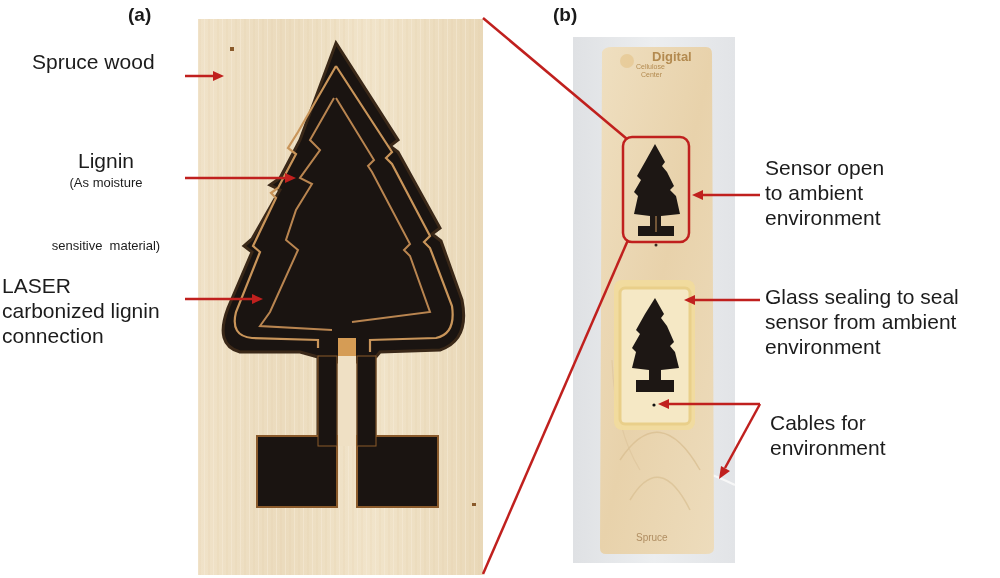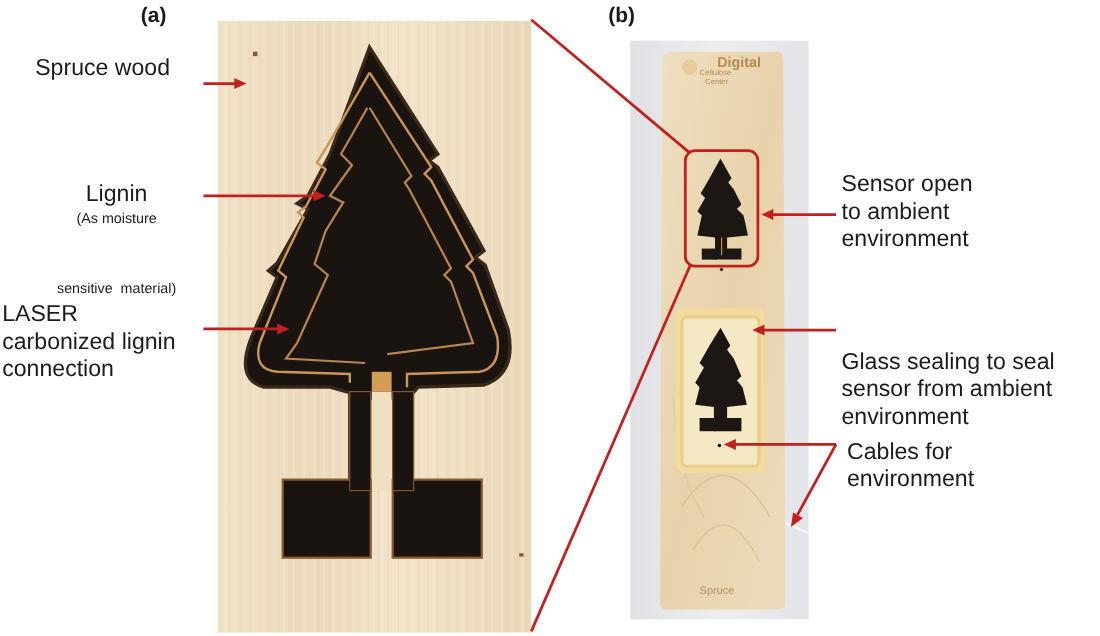--- a/index.html
+++ b/index.html
@@ -138,44 +138,44 @@
 
   <div class="board-text" style="left:634px; top:49px; font-size:13px; font-weight:bold;margin-left:18px;">Digital</div>
   <div class="board-text" style="left:636px; top:63px; font-size:7px;">Cellulose</div>
   <div class="board-text" style="left:641px; top:71px; font-size:7px;">Center</div>
   <div class="board-text" style="left:636px; top:532px; font-size:10px; color:#b08e62;">Spruce</div>
 
   <div class="label big" style="left:32px; top:49px;">
     <span class="line">Spruce wood</span>
   </div>
 
-  <div class="label center" style="left:26px; top:164px; width:160px;">
+  <div class="label center" style="left:26px; top:148px; width:160px;">
     <span class="line big">Lignin</span>
     <span class="line small">(As moisture</span>
     <span class="line small" style="white-space:pre;margin-top:44px;">sensitive  material)</span>
   </div>
 
   <div class="label big" style="left:2px; top:273px;">
     <span class="line">LASER</span>
     <span class="line">carbonized lignin</span>
     <span class="line">connection</span>
   </div>
 
   <div class="panel-tag" style="left:553px; top:4px;">(b)</div>
 
   <div class="label big" style="left:765px; top:155px;">
     <span class="line">Sensor open</span>
     <span class="line">to ambient</span>
     <span class="line">environment</span>
   </div>
 
-  <div class="label big" style="left:765px; top:284px;margin-top:32px;">
+  <div class="label big" style="left:765px; top:284px;">
     <span class="line">Glass sealing to seal</span>
     <span class="line">sensor from ambient</span>
     <span class="line">environment</span>
   </div>
 
-  <div class="label big" style="left:770px; top:398px;">
+  <div class="label big" style="left:770px; top:410px;">
     <span class="line">Cables for</span>
     <span class="line">environment</span>
   </div>
 
 </div>
 
 </body></html>

